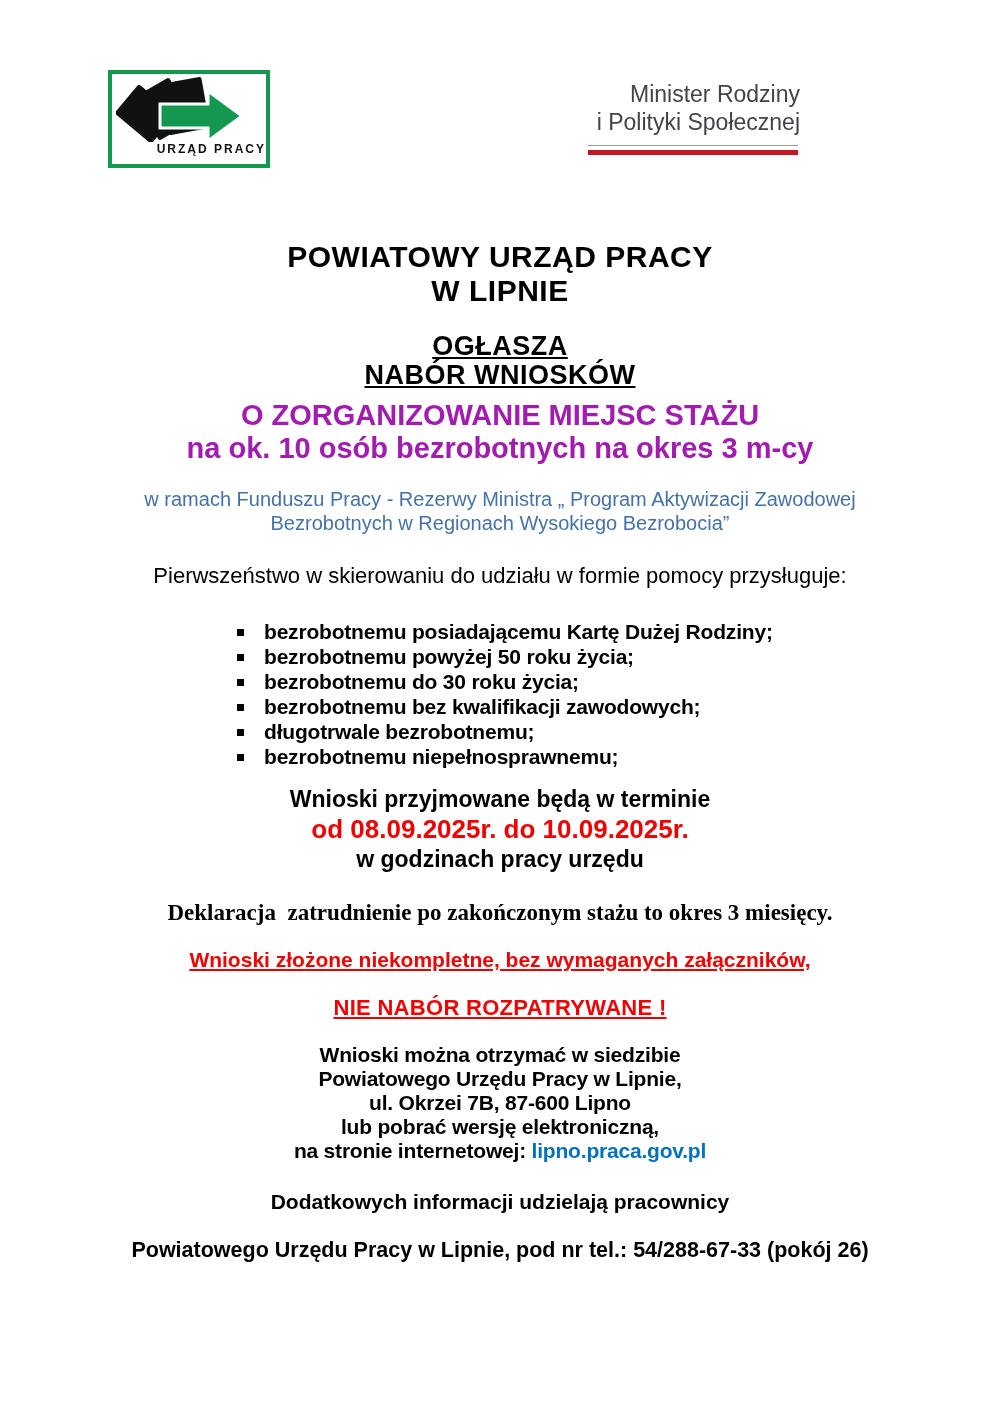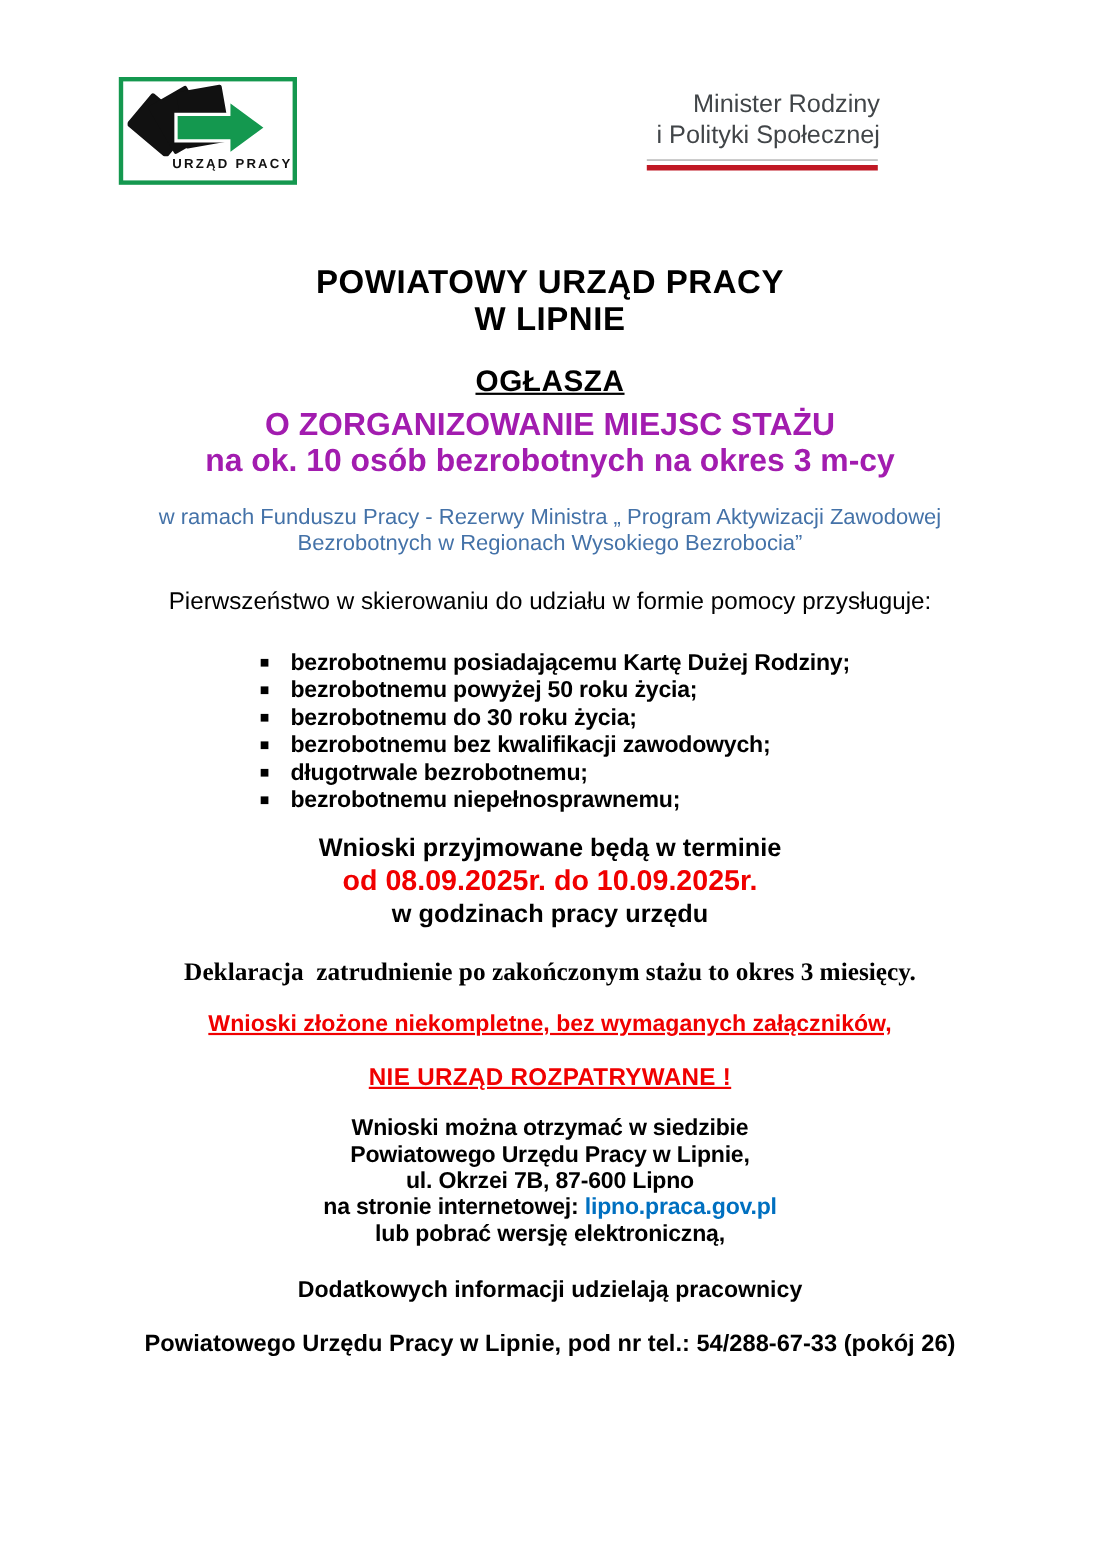--- a/index.html
+++ b/index.html
@@ -160,20 +160,21 @@
     </div>
   </div>
 
   <div class="content">
 
     <div class="title-line">POWIATOWY URZĄD PRACY</div>
     <div class="title-line">W LIPNIE</div>
 
     <div class="announce">
       <div class="announce-line">OGŁASZA</div>
+      <div class="announce-line">NABÓR WNIOSKÓW</div>
     </div>
 
     <div class="subject">
       <div class="subject-line">O ZORGANIZOWANIE MIEJSC STAŻU</div>
       <div class="subject-line">na ok. 10 osób bezrobotnych na okres 3 m-cy</div>
     </div>
 
     <div class="program-note">w ramach Funduszu Pracy - Rezerwy Ministra „ Program Aktywizacji Zawodowej Bezrobotnych w Regionach Wysokiego Bezrobocia”</div>
 
     <div class="priority-heading">Pierwszeństwo w skierowaniu do udziału w formie pomocy przysługuje:</div>
@@ -189,30 +190,30 @@
 
     <div class="deadline">
       <div class="deadline-line">Wnioski przyjmowane będą w terminie</div>
       <div class="deadline-dates">od 08.09.2025r. do 10.09.2025r.</div>
       <div class="deadline-line">w godzinach pracy urzędu</div>
     </div>
 
     <div class="declaration">Deklaracja  zatrudnienie po zakończonym stażu to okres 3 miesięcy.</div>
 
     <div class="warning-1">Wnioski złożone niekompletne, bez wymaganych załączników,</div>
-    <div class="warning-2">NIE URZĄD ROZPATRYWANE !</div>
+    <div class="warning-2">NIE NABÓR ROZPATRYWANE !</div>
 
     <div class="availability">
       <div class="availability-line">Wnioski można otrzymać w siedzibie</div>
       <div class="availability-line">Powiatowego Urzędu Pracy w Lipnie,</div>
       <div class="availability-line">ul. Okrzei 7B, 87-600 Lipno</div>
+      <div class="availability-line">lub pobrać wersję elektroniczną,</div>
       <div class="availability-line">
         <span>na stronie internetowej:</span>
         <span class="website-link">lipno.praca.gov.pl</span>
       </div>
-      <div class="availability-line">lub pobrać wersję elektroniczną,</div>
     </div>
 
     <div class="footer-1">Dodatkowych informacji udzielają pracownicy</div>
     <div class="footer-2">Powiatowego Urzędu Pracy w Lipnie, pod nr tel.: 54/288-67-33 (pokój 26)</div>
 
   </div>
 </div>
 
 </body></html>

